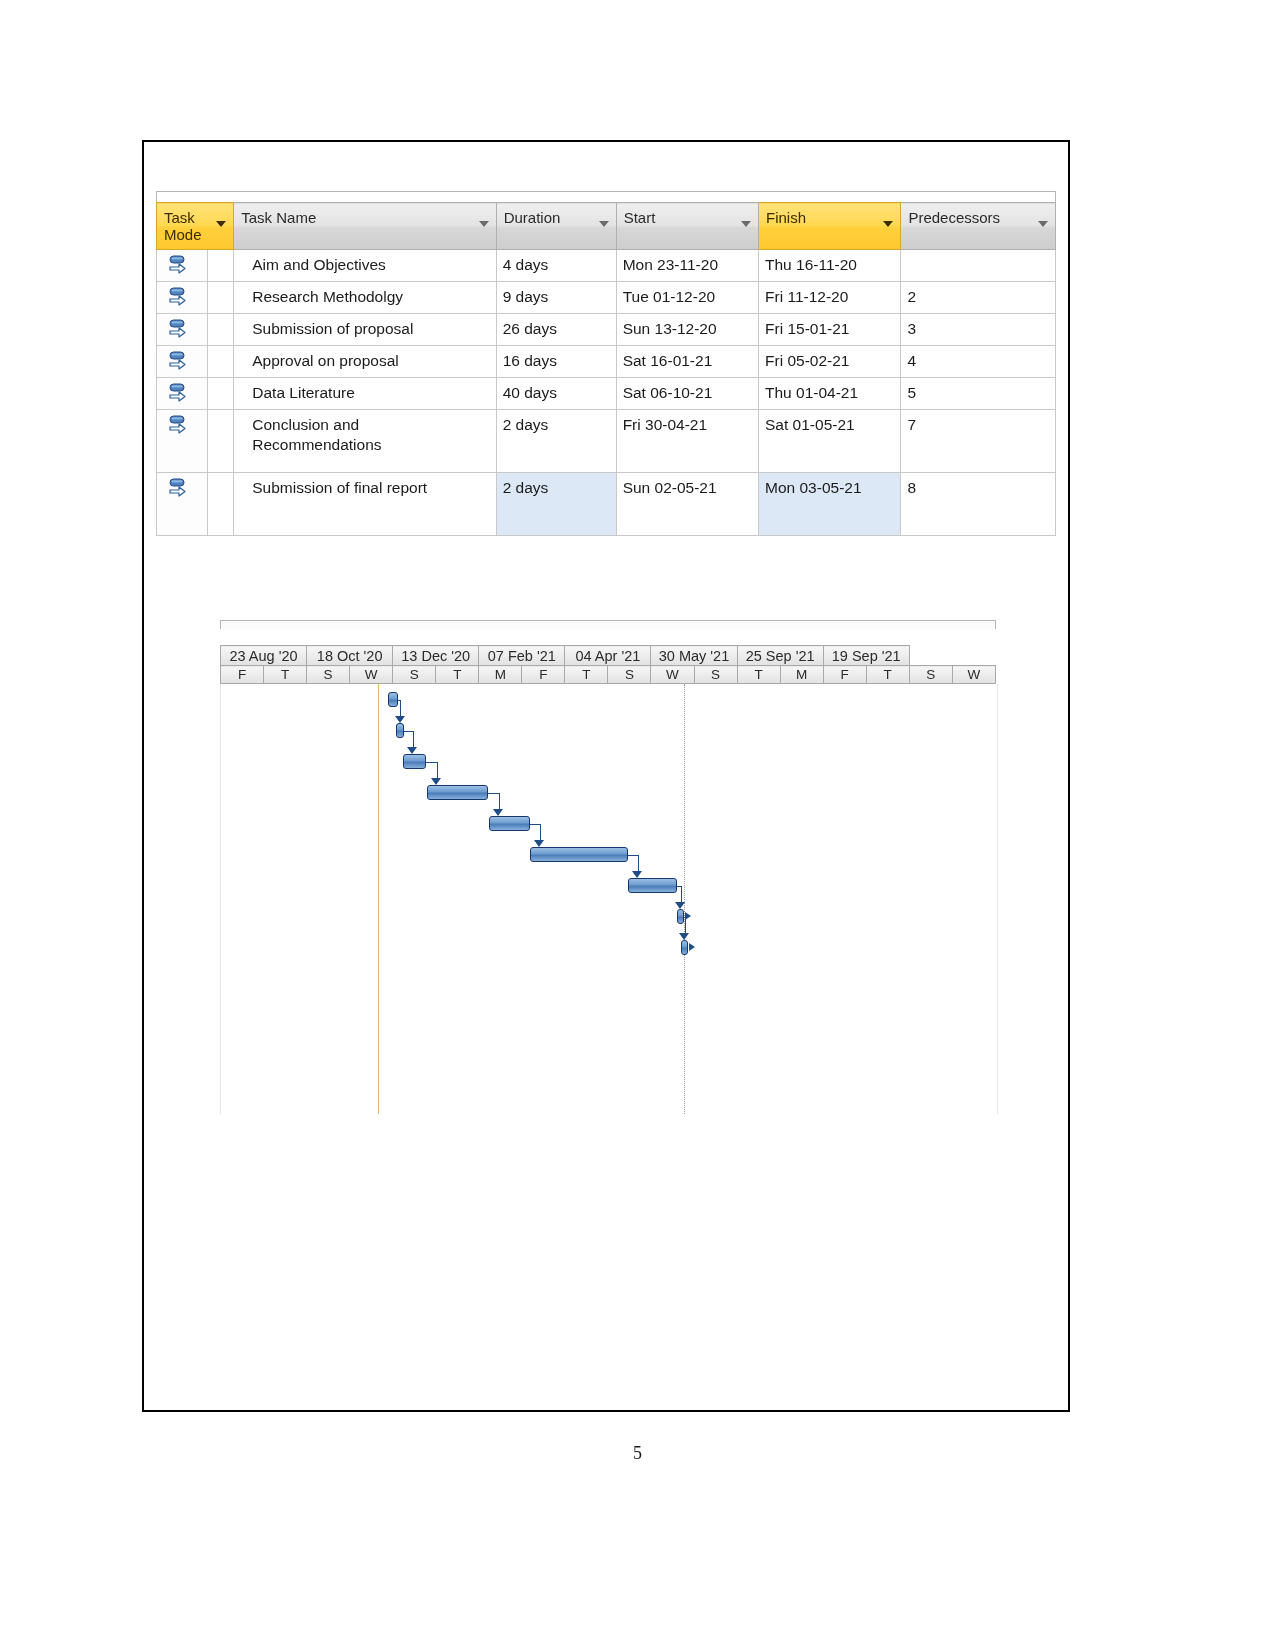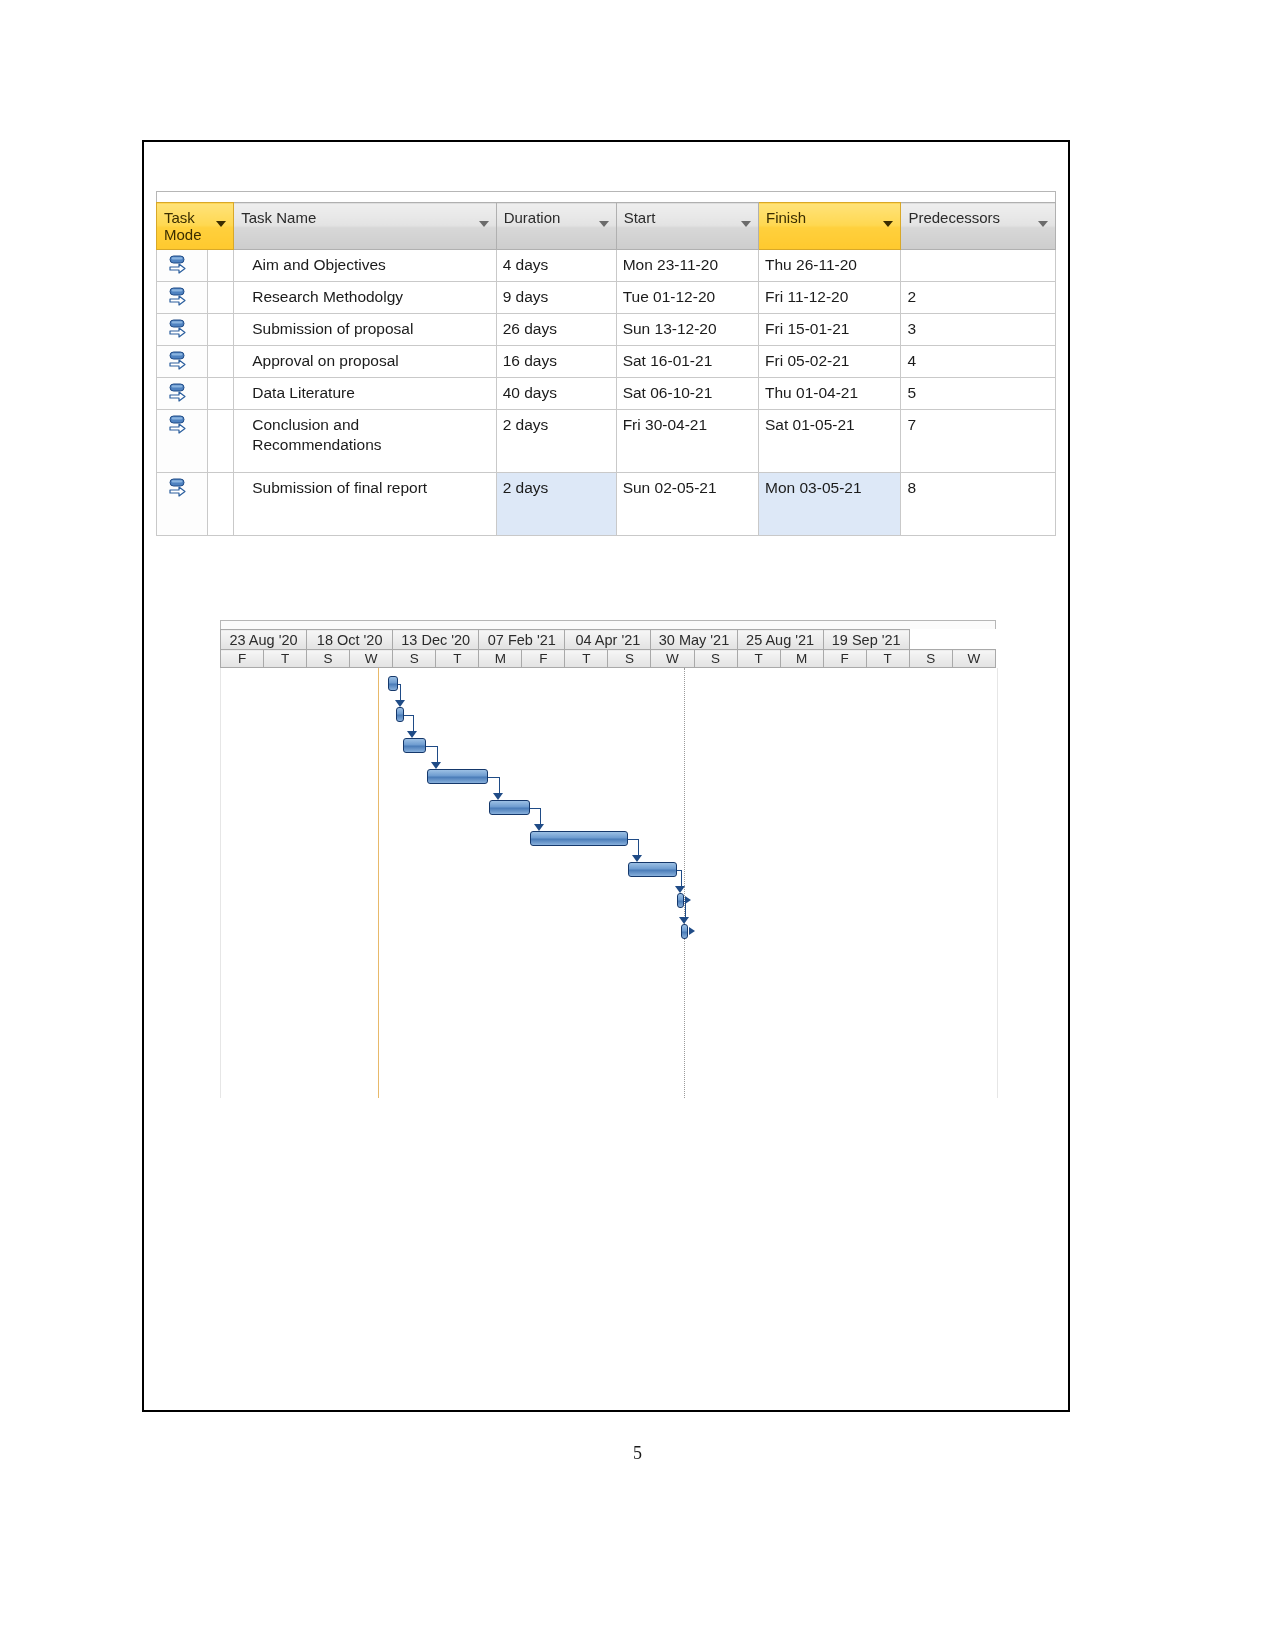--- a/index.html
+++ b/index.html
@@ -129,20 +129,21 @@
     border-left: 1px solid #b6b6b6;
     border-right: 1px solid #b6b6b6;
     background: #fbfbfb;
   }
   table.ts {
     border-collapse: collapse;
     table-layout: fixed;
     width: 776px;
     font-size: 14.5px;
     color: #2b2b2b;
+    margin-top: 16px;
   }
   table.ts td {
     border: 1px solid #a9a9a9;
     background: linear-gradient(to bottom,#f6f6f6 0%,#ececec 50%,#e2e2e2 100%);
     text-align: center;
     height: 19px;
     padding: 0;
     overflow: hidden;
     white-space: nowrap;
   }
@@ -257,21 +258,21 @@
           <td class="c-name">
             <span class="cell-txt">Aim and Objectives</span>
           </td>
           <td class="c-dur">
             <span class="cell-txt">4 days</span>
           </td>
           <td class="c-start">
             <span class="cell-txt">Mon 23-11-20</span>
           </td>
           <td class="c-finish">
-            <span class="cell-txt">Thu 26-11-20</span>
+            <span class="cell-txt">Thu 16-11-20</span>
           </td>
           <td class="c-pred">
             <span class="cell-txt"></span>
           </td>
         </tr>
         <tr class="row">
           <td class="c-mode">
             <svg class="mode-icon" viewBox="0 0 24 22">
               <rect x="1" y="1" width="14" height="7" rx="3.5" fill="#4f82c0" stroke="#1f4b86" stroke-width="1"></rect>
               <rect x="2.5" y="2.2" width="11" height="2.2" rx="1.1" fill="#8ab4e0"></rect>
@@ -428,21 +429,21 @@
   <div id="ts-top-line"></div>
   <table class="ts">
     <tbody>
         <tr class="weeks" id="ts-weeks">
           <td colspan="2">23 Aug '20</td>
           <td colspan="2">18 Oct '20</td>
           <td colspan="2">13 Dec '20</td>
           <td colspan="2">07 Feb '21</td>
           <td colspan="2">04 Apr '21</td>
           <td colspan="2">30 May '21</td>
-          <td colspan="2">25 Aug '21</td>
+          <td colspan="2">25 Sep '21</td>
           <td colspan="2">19 Sep '21</td>
         </tr>
     <tr class="days" id="ts-days">
           <td>F</td>
           <td>T</td>
           <td>S</td>
           <td>W</td>
           <td>S</td>
           <td>T</td>
           <td>M</td>

